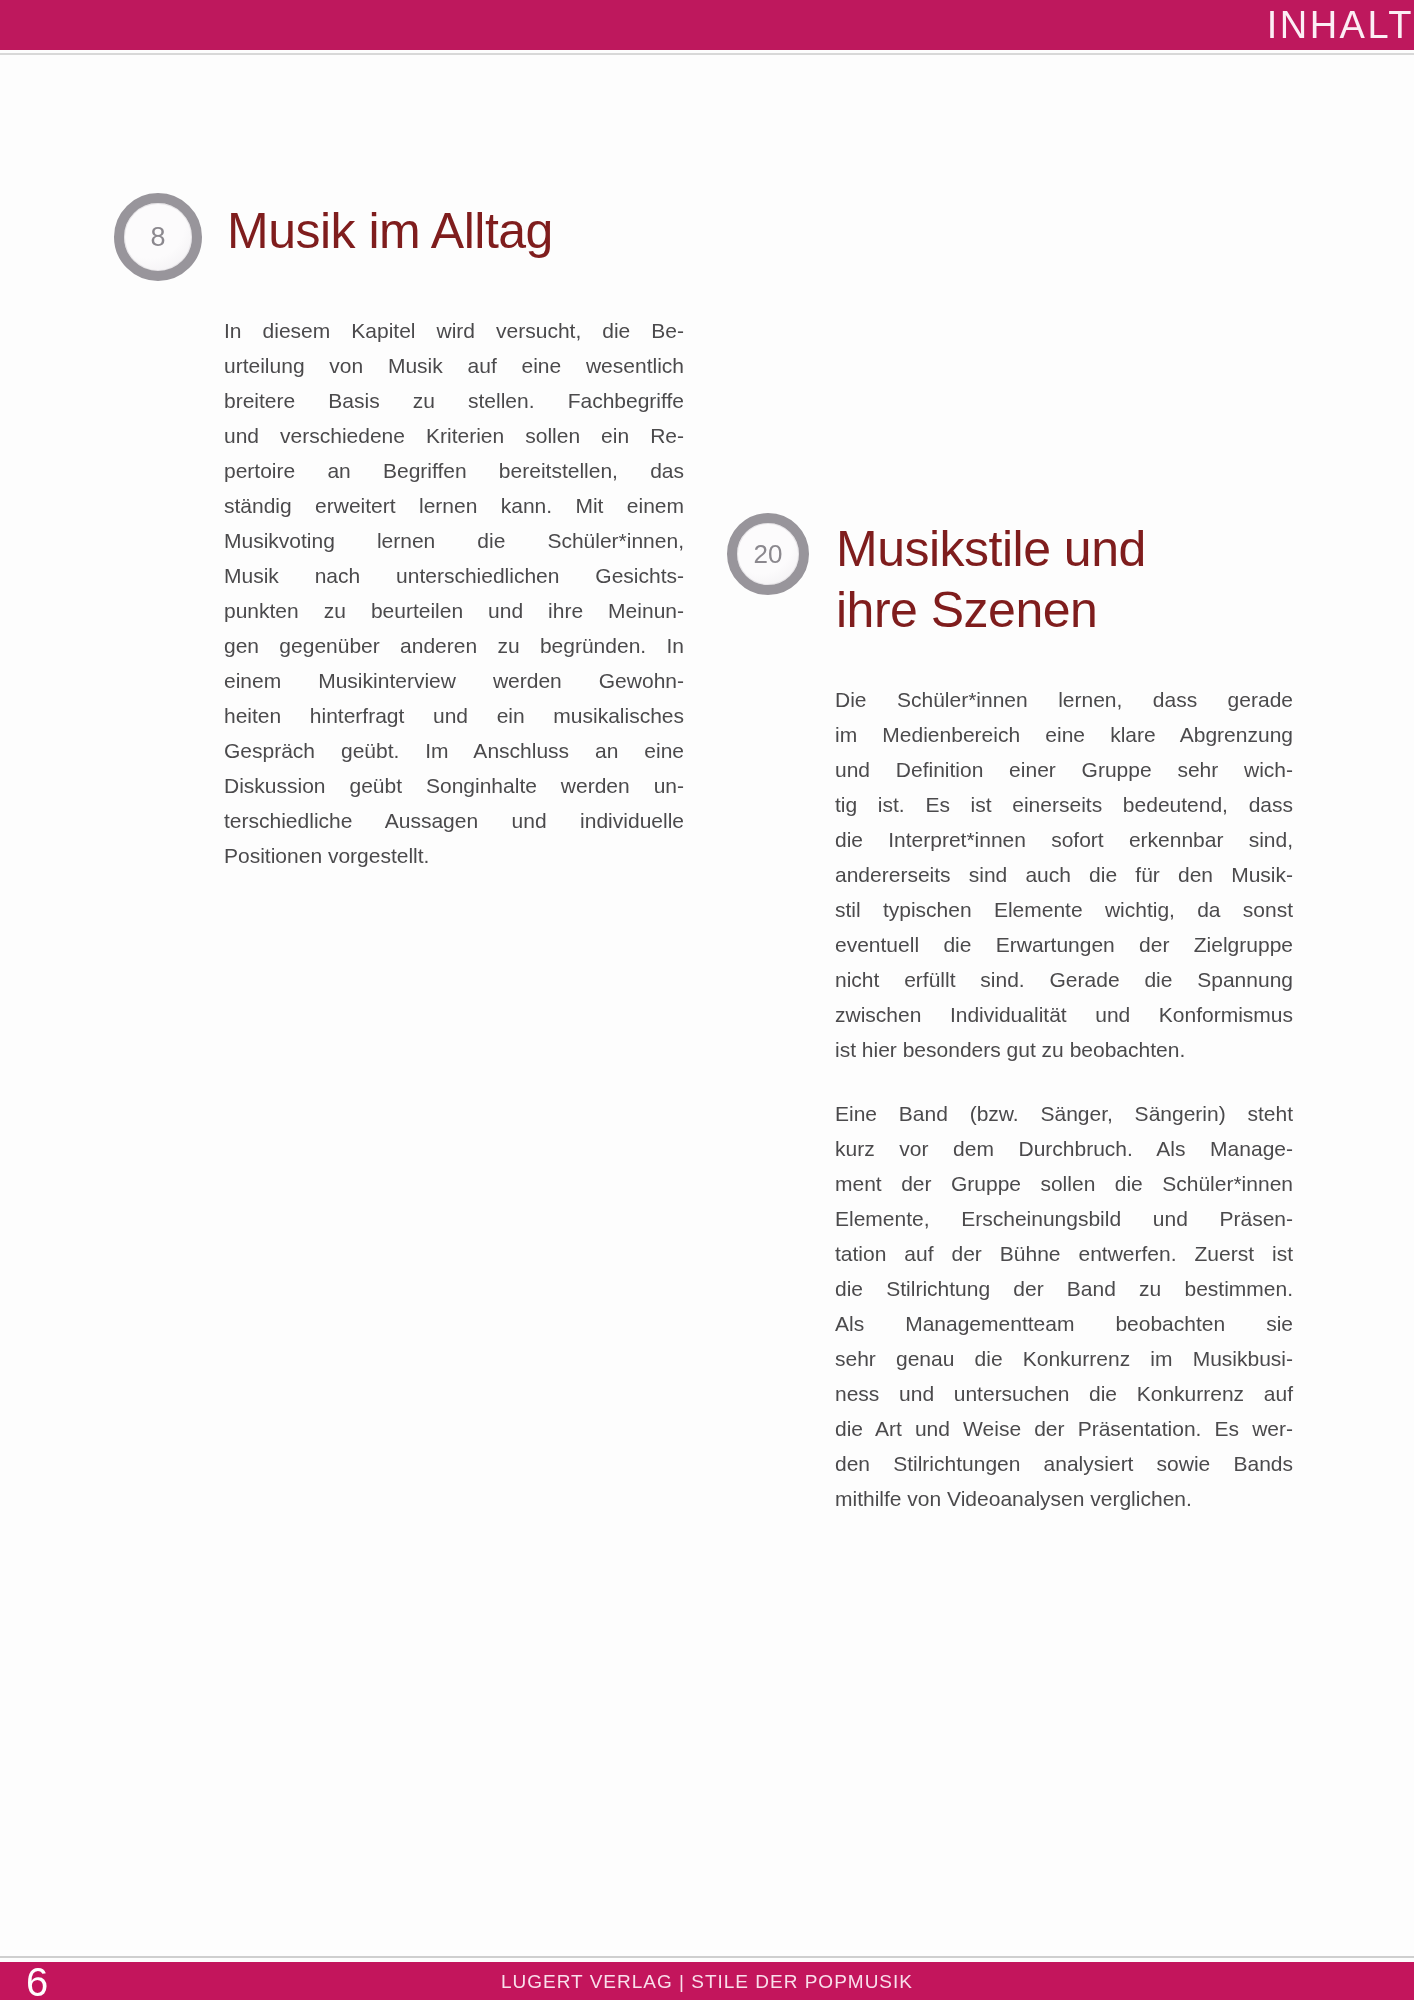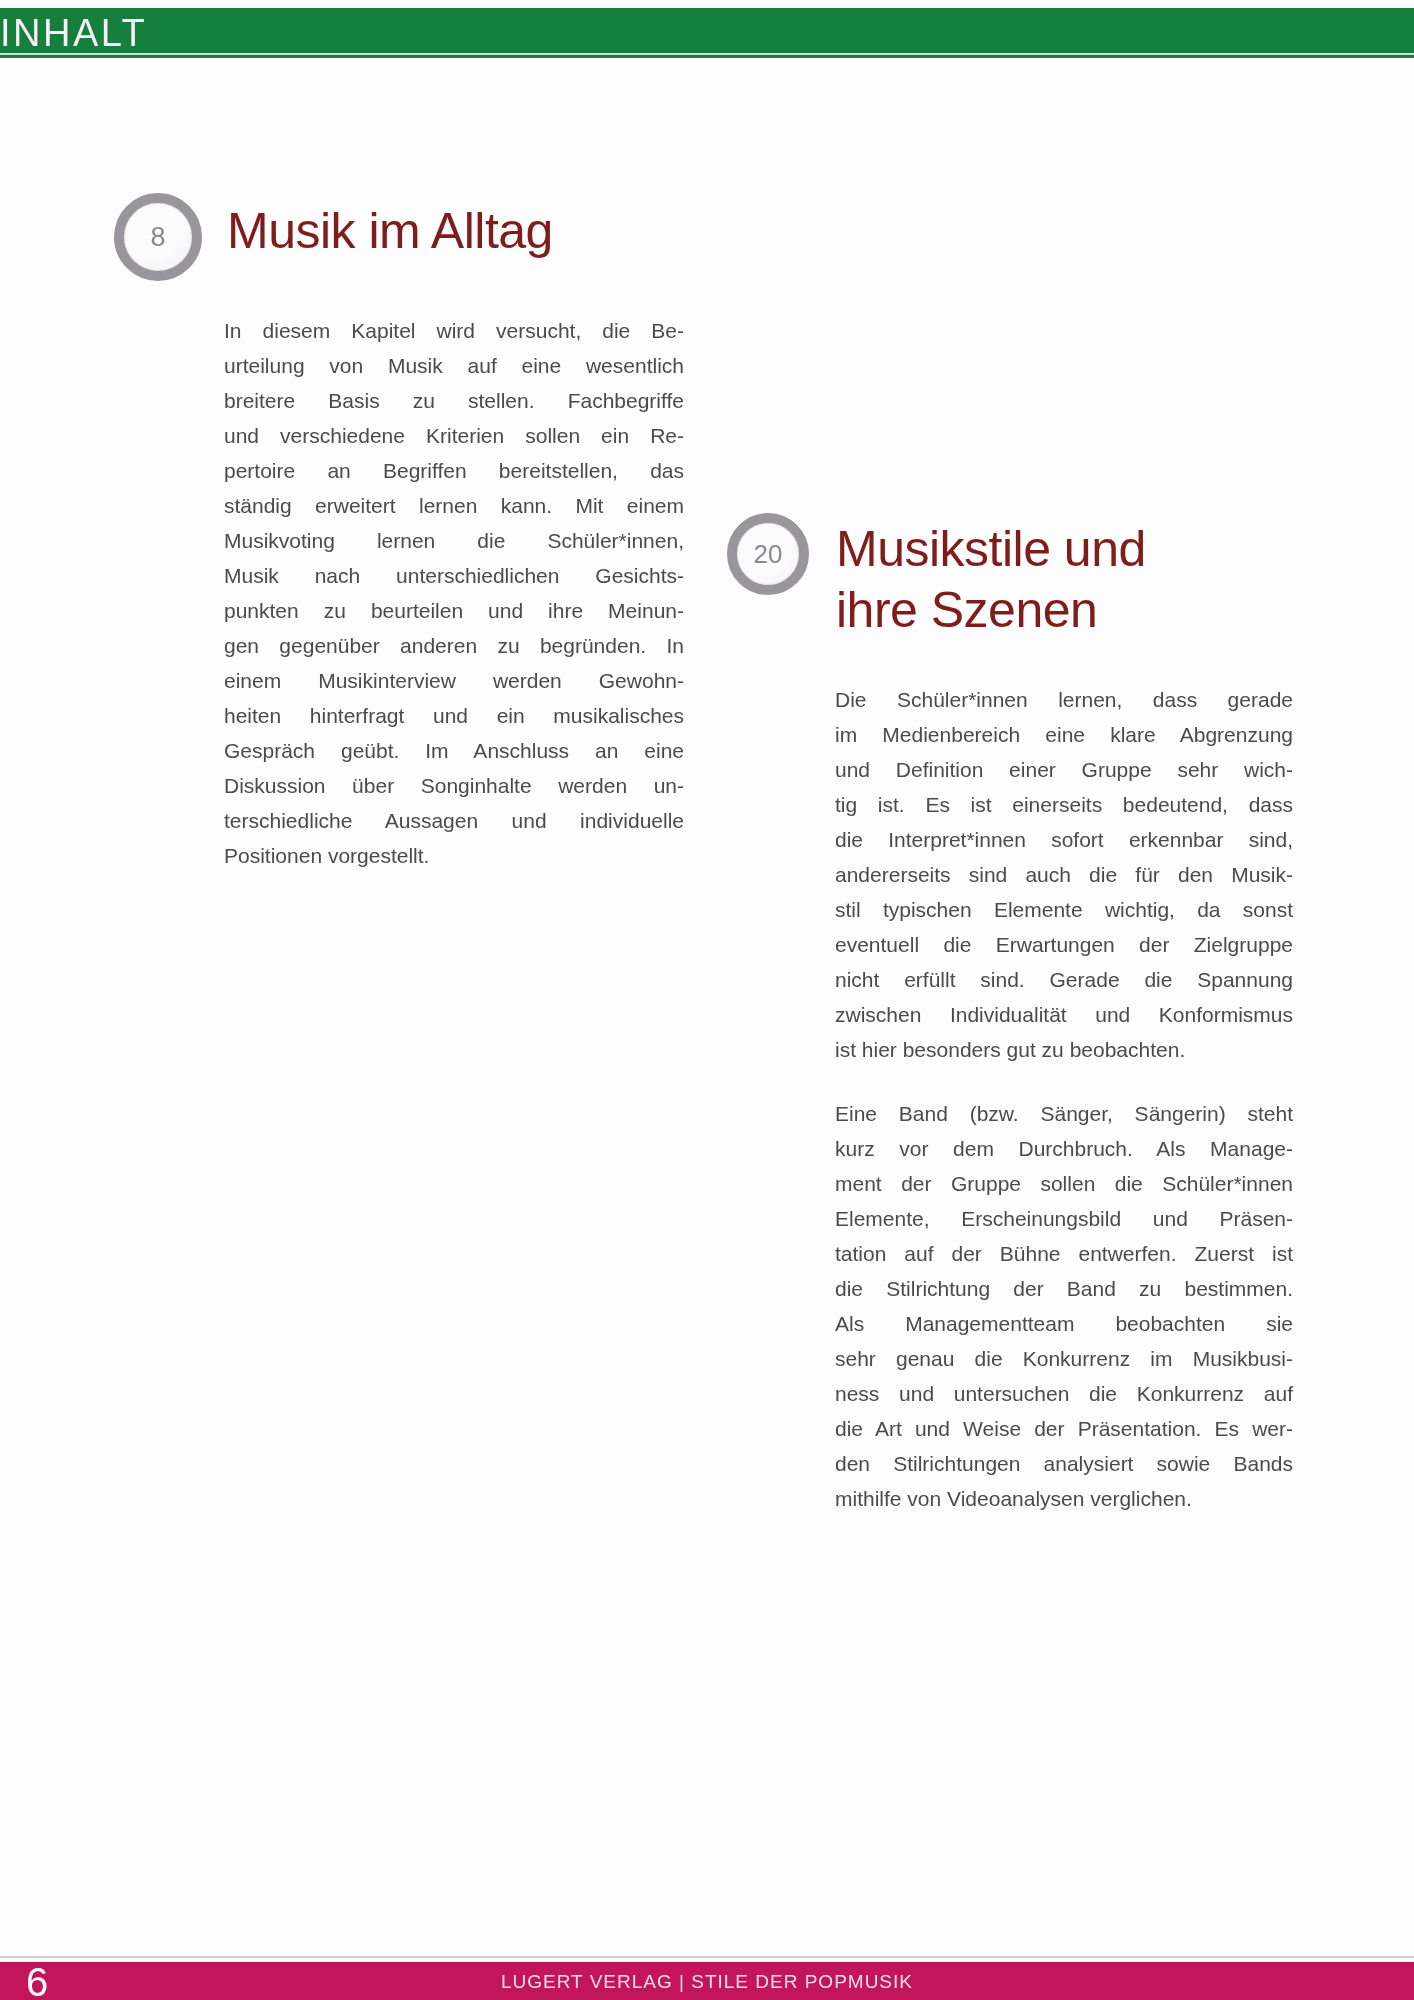--- a/index.html
+++ b/index.html
@@ -11,26 +11,26 @@
     height: 2000px;
     margin: 0 auto;
     background: #fdfdfd;
     overflow: hidden;
     font-family: "Liberation Sans", "DejaVu Sans", sans-serif;
   }
 
   
   .top-bar {
     position: absolute;
-    left: 0; top: 8px;
+    left: 0; top: 0;
     width: 100%; height: 50px;
-    background: #15803d;
+    background: #be185d;
     display: flex;
     align-items: center;
-    justify-content: flex-start;
+    justify-content: flex-end;
   }
   .top-bar .bar-title {
     color: #fceef5;
     font-size: 38px;
     line-height: 50px;
     letter-spacing: 2.5px;
     font-weight: 400;
   }
   .rule { position: absolute; left: 0; width: 100%; height: 2px; }
   .rule-top { top: 53px; background: #d8d8d8; }
@@ -130,21 +130,21 @@
       <div class="line">und verschiedene Kriterien sollen ein Re-</div>
       <div class="line">pertoire an Begriffen bereitstellen, das</div>
       <div class="line">ständig erweitert lernen kann. Mit einem</div>
       <div class="line">Musikvoting lernen die Schüler*innen,</div>
       <div class="line">Musik nach unterschiedlichen Gesichts-</div>
       <div class="line">punkten zu beurteilen und ihre Meinun-</div>
       <div class="line">gen gegenüber anderen zu begründen. In</div>
       <div class="line">einem Musikinterview werden Gewohn-</div>
       <div class="line">heiten hinterfragt und ein musikalisches</div>
       <div class="line">Gespräch geübt. Im Anschluss an eine</div>
-      <div class="line">Diskussion über Songinhalte werden un-</div>
+      <div class="line">Diskussion geübt Songinhalte werden un-</div>
       <div class="line">terschiedliche Aussagen und individuelle</div>
       <div class="line">Positionen vorgestellt.</div>
     </div>
 
   <div class="badge badge-20">
     <span>20</span>
   </div>
   <h1 class="chapter-title title-2">
       <div class="line">Musikstile und</div>
       <div class="line">ihre Szenen</div>

